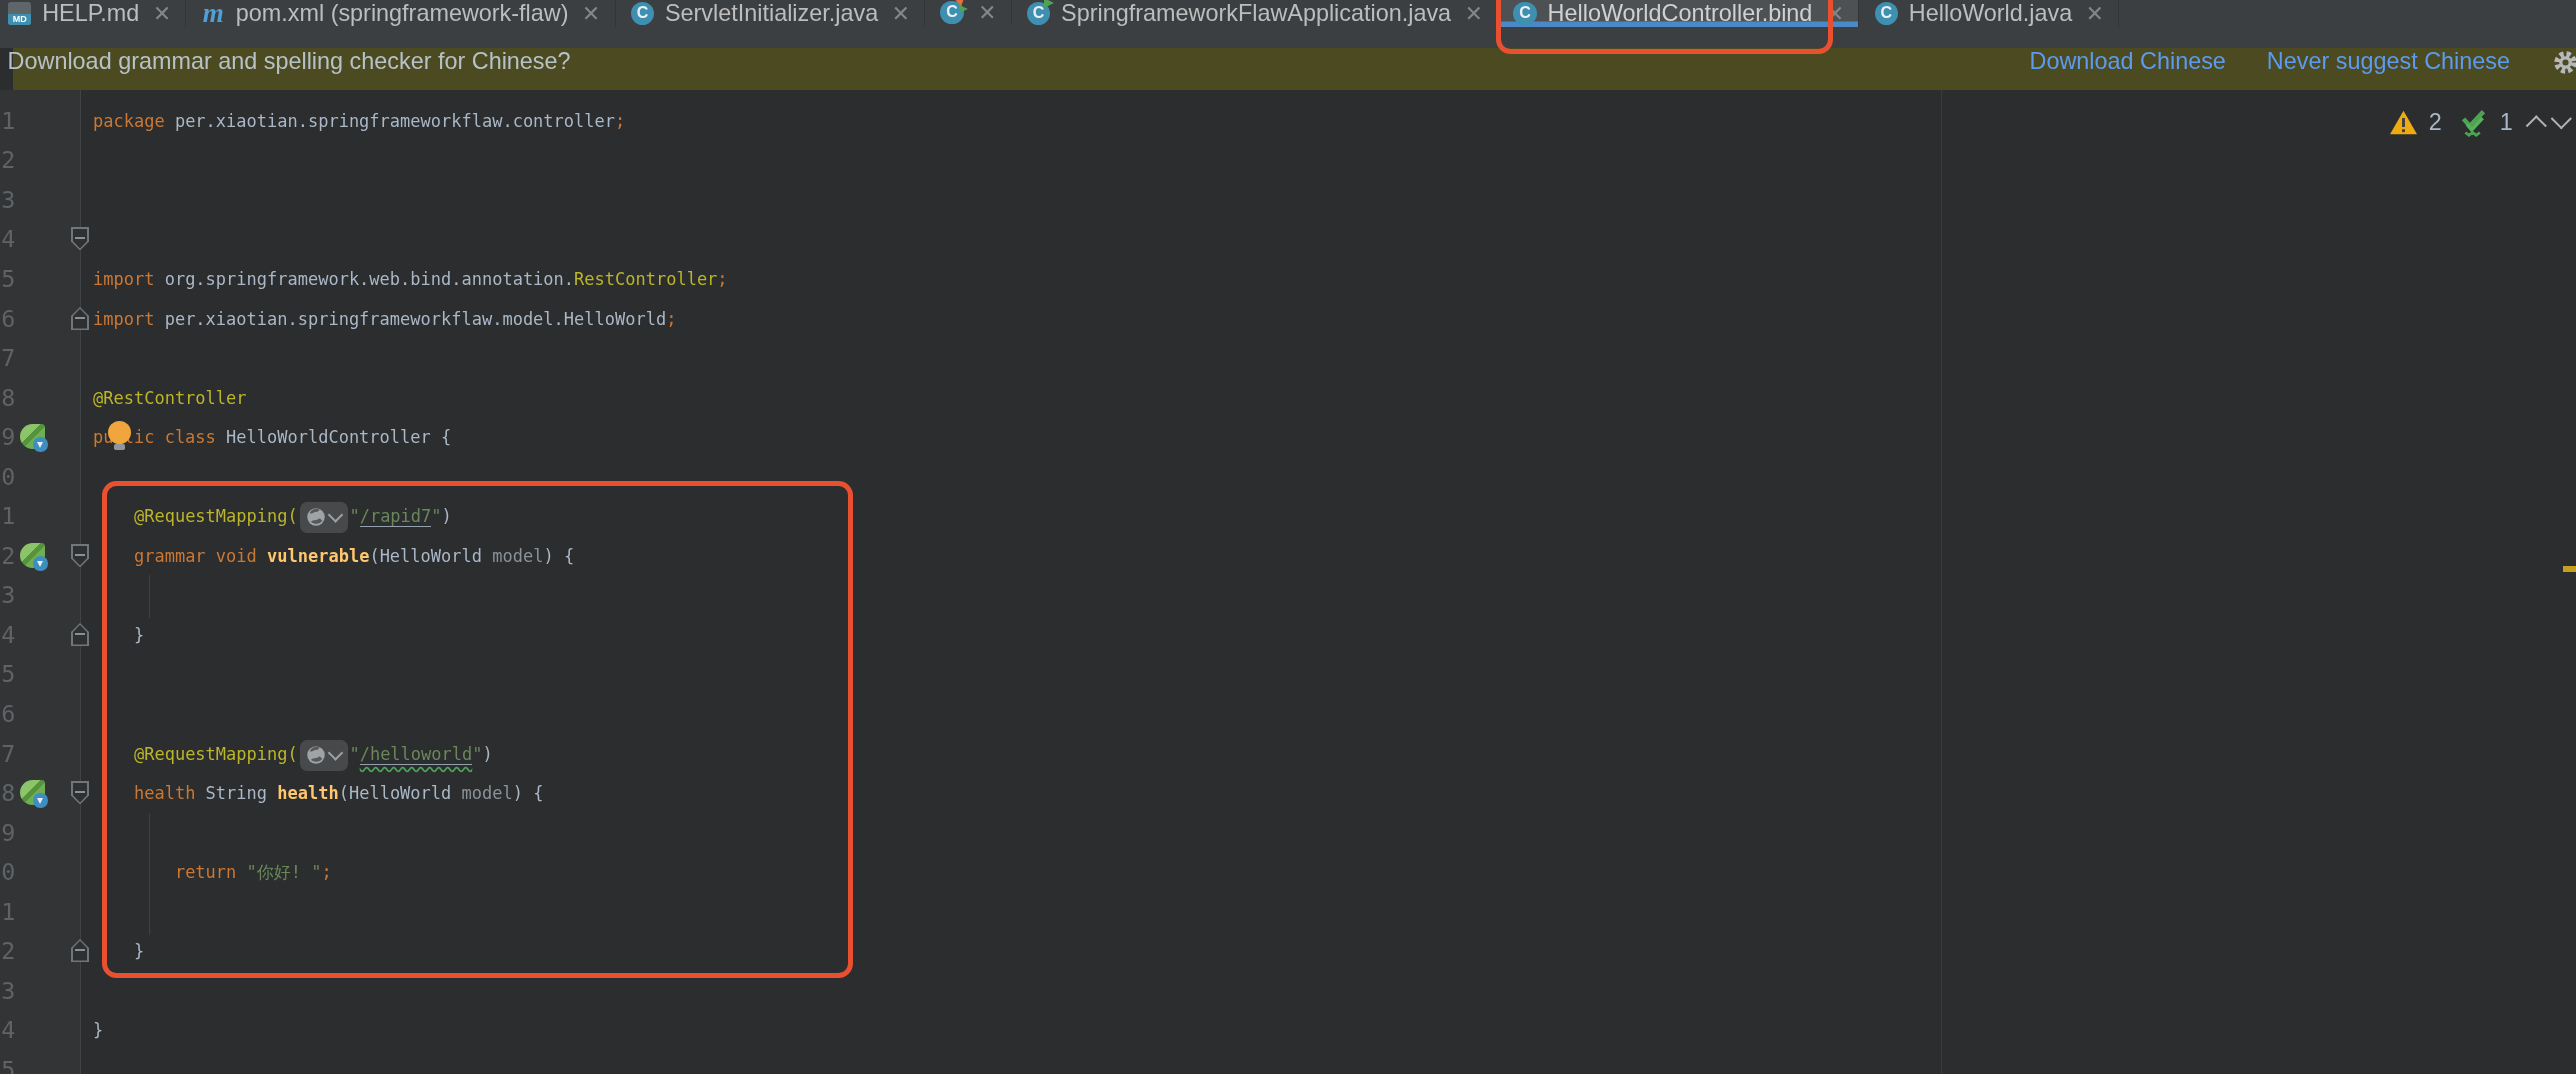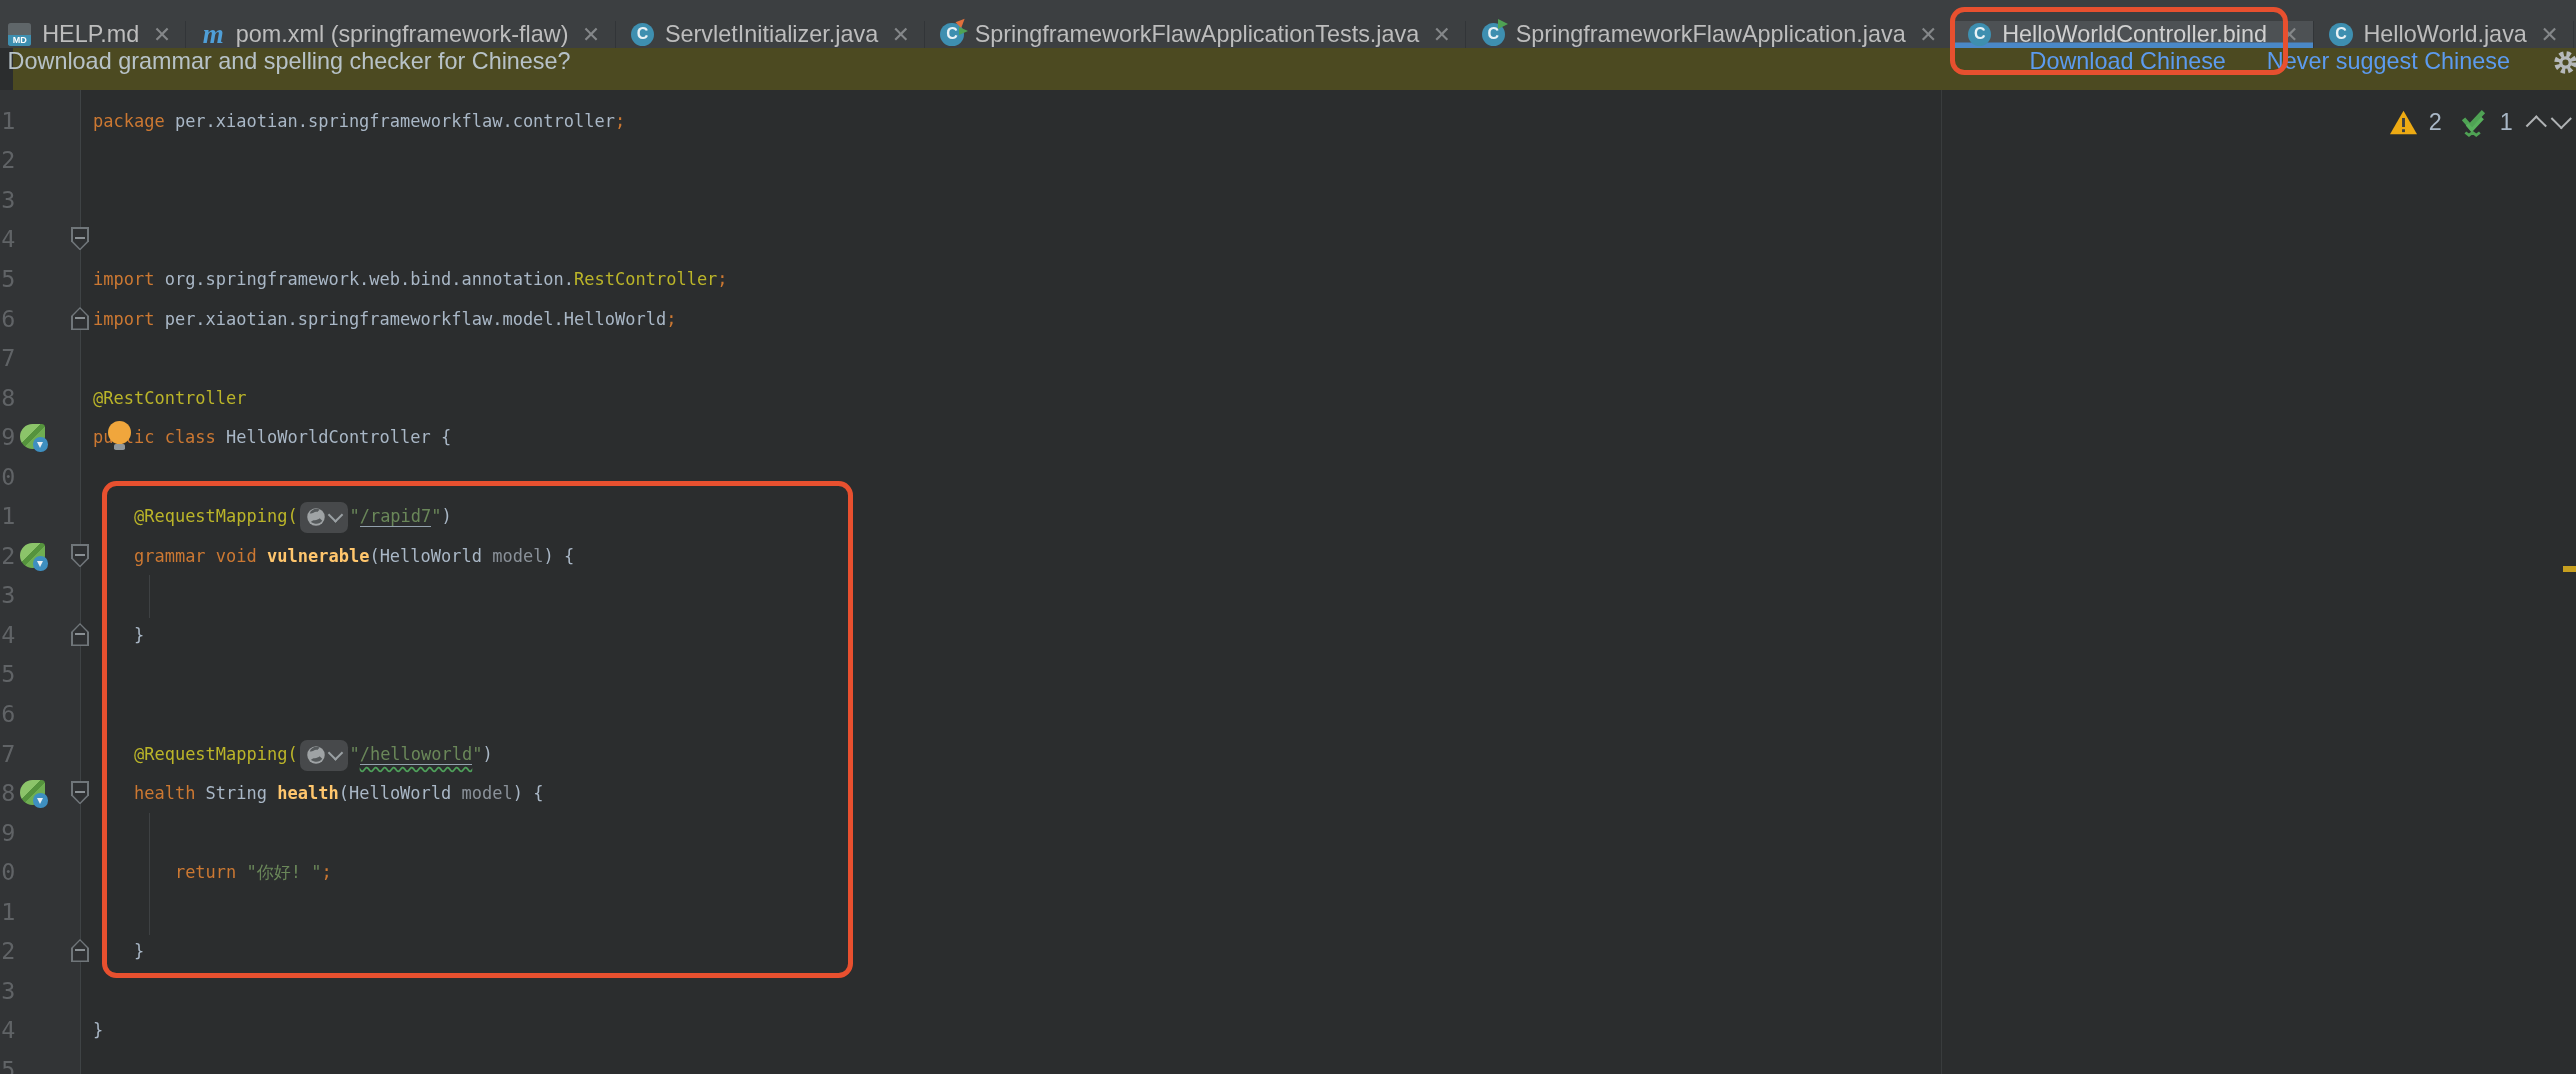--- a/index.html
+++ b/index.html
@@ -4,21 +4,21 @@
 <style>
   html,body{margin:0;padding:0;}
   body{
     width:2576px;height:1075px;overflow:hidden;position:relative;
     background:#2b2d2e;font-family:"Liberation Sans",sans-serif;
     -webkit-font-smoothing:antialiased;
   }
   
   .tabbar{
     position:absolute;left:0;top:0;width:2576px;height:48px;
-    background:#3c3f41;display:flex;align-items:flex-end;z-index:2;
+    background:#3c3f41;display:flex;align-items:flex-start;z-index:2;
   }
   .tab{
     display:flex;align-items:center;gap:10px;padding:0 14.4px;
     color:#bdbdbd;font-size:23.4px;white-space:nowrap;
     border-right:0.9px solid #323538;position:relative;cursor:default;
   }
   .tab:first-child{padding-left:7.2px;}
   .tab.active{background:#4d5154;box-shadow:inset 0 -5.4px 0 #4a88c7;color:#d0d0d0;}
   .tab.active::before{
     content:'';position:absolute;left:-2.7px;top:-14.4px;right:25px;bottom:-27px;
@@ -131,21 +131,20 @@
       </span>
       <span>ServletInitializer.java</span>
       <span class="close">✕</span>
     </div>
     <div class="tab">
       <span class="ticon">
         <span class="ic-class">C</span>
         <span class="ovl test1"></span>
         <span class="ovl test2"></span>
       </span>
-      <span>SpringframeworkFlawApplicationTests.java</span>
       <span class="close">✕</span>
     </div>
     <div class="tab">
       <span class="ticon">
         <span class="ic-class">C</span>
         <span class="ovl run"></span>
       </span>
       <span>SpringframeworkFlawApplication.java</span>
       <span class="close">✕</span>
     </div>

